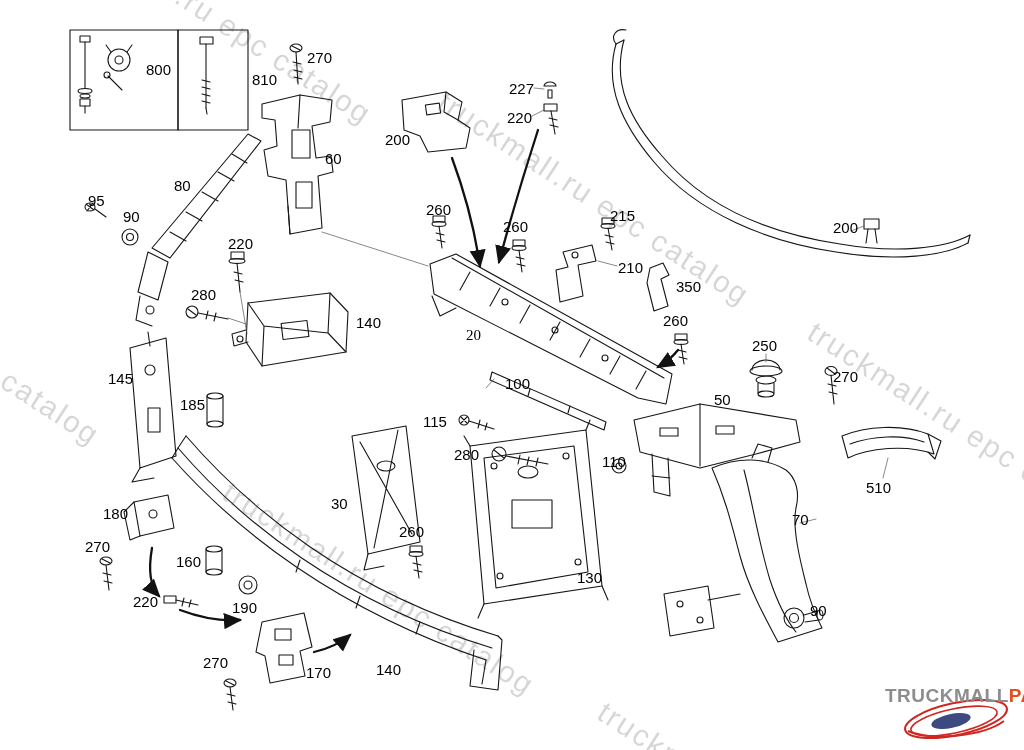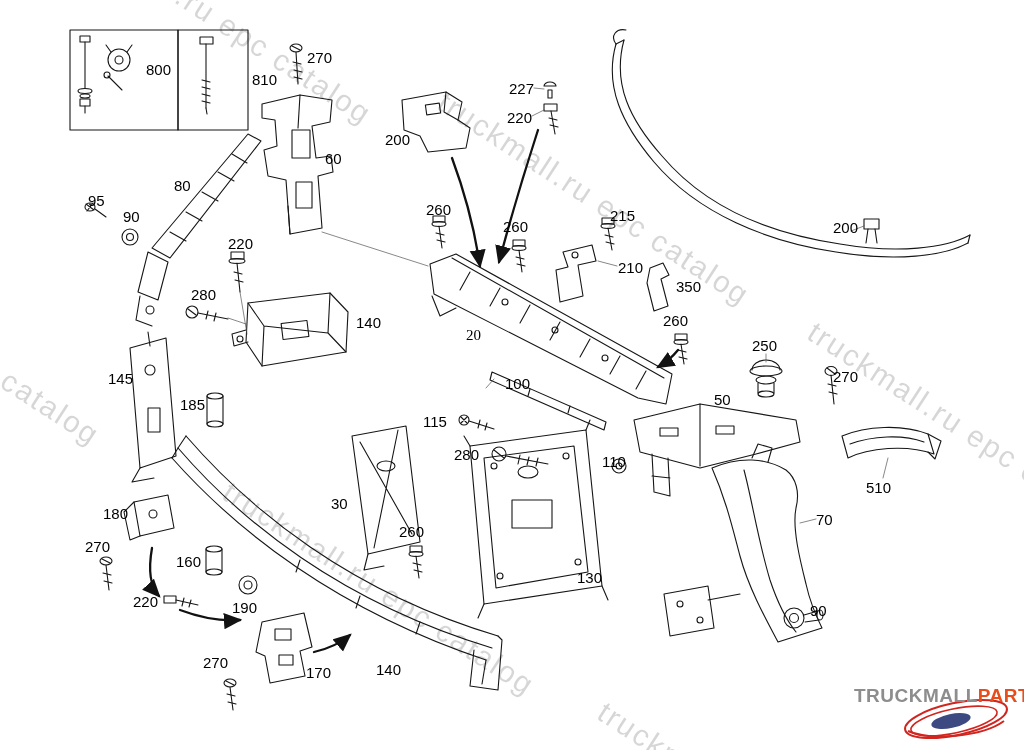--- a/index.html
+++ b/index.html
@@ -425,36 +425,36 @@
       <div class="plabel" style="left: 108px; top: 371px;">145</div>
       <div class="plabel" style="left: 457px; top: 376px; margin-left: 48px;">100</div>
       <div class="plabel" style="left: 714px; top: 392px;">50</div>
       <div class="plabel" style="left: 180px; top: 397px;">185</div>
       <div class="plabel" style="left: 423px; top: 414px;">115</div>
       <div class="plabel" style="left: 454px; top: 447px;">280</div>
       <div class="plabel" style="left: 602px; top: 454px;">110</div>
       <div class="plabel" style="left: 866px; top: 480px;">510</div>
       <div class="plabel" style="left: 331px; top: 496px;">30</div>
       <div class="plabel" style="left: 103px; top: 506px;">180</div>
-      <div class="plabel" style="left: 816px; top: 512px;">70</div>
+      <div class="plabel" style="left: 792px; top: 512px;">70</div>
       <div class="plabel" style="left: 399px; top: 524px;">260</div>
       <div class="plabel" style="left: 85px; top: 539px;">270</div>
       <div class="plabel" style="left: 176px; top: 554px;">160</div>
       <div class="plabel" style="left: 577px; top: 570px;">130</div>
       <div class="plabel" style="left: 133px; top: 594px;">220</div>
       <div class="plabel" style="left: 232px; top: 600px;">190</div>
       <div class="plabel" style="left: 810px; top: 603px;">90</div>
       <div class="plabel" style="left: 203px; top: 655px;">270</div>
       <div class="plabel" style="left: 306px; top: 665px; text-align: right;">170</div>
       <div class="plabel" style="left: 376px; top: 662px;">140</div>
     </div>
 
   <div class="logo">
     <svg class="logo-swoosh" width="132" height="60" viewBox="0 0 132 60">
       <ellipse cx="66" cy="30" rx="52" ry="16" transform="rotate(-12 66 30)" fill="none" stroke="#d2251f" stroke-width="2"></ellipse>
       <ellipse cx="64" cy="32" rx="44" ry="12" transform="rotate(-12 64 32)" fill="none" stroke="#d2251f" stroke-width="1.6"></ellipse>
       <ellipse cx="61" cy="32" rx="20" ry="7" transform="rotate(-12 61 32)" fill="#1b2a6b" opacity="0.85" stroke="none"></ellipse>
       <path d="M18,42 C40,52 92,48 114,32" fill="none" stroke="#d2251f" stroke-width="2"></path>
     </svg>
-    <div class="logo-text"><span style="color: rgb(141, 141, 141);">TRUCKMALL</span><span style="color: rgb(232, 78, 27);">PARTS</span></div>
+    <div class="logo-text"><span style="color: rgb(141, 141, 141); margin-left: 31px;">TRUCKMALL</span><span style="color: rgb(232, 78, 27);">PARTS</span></div>
   </div>
 
 </div>
 
 </body></html>

